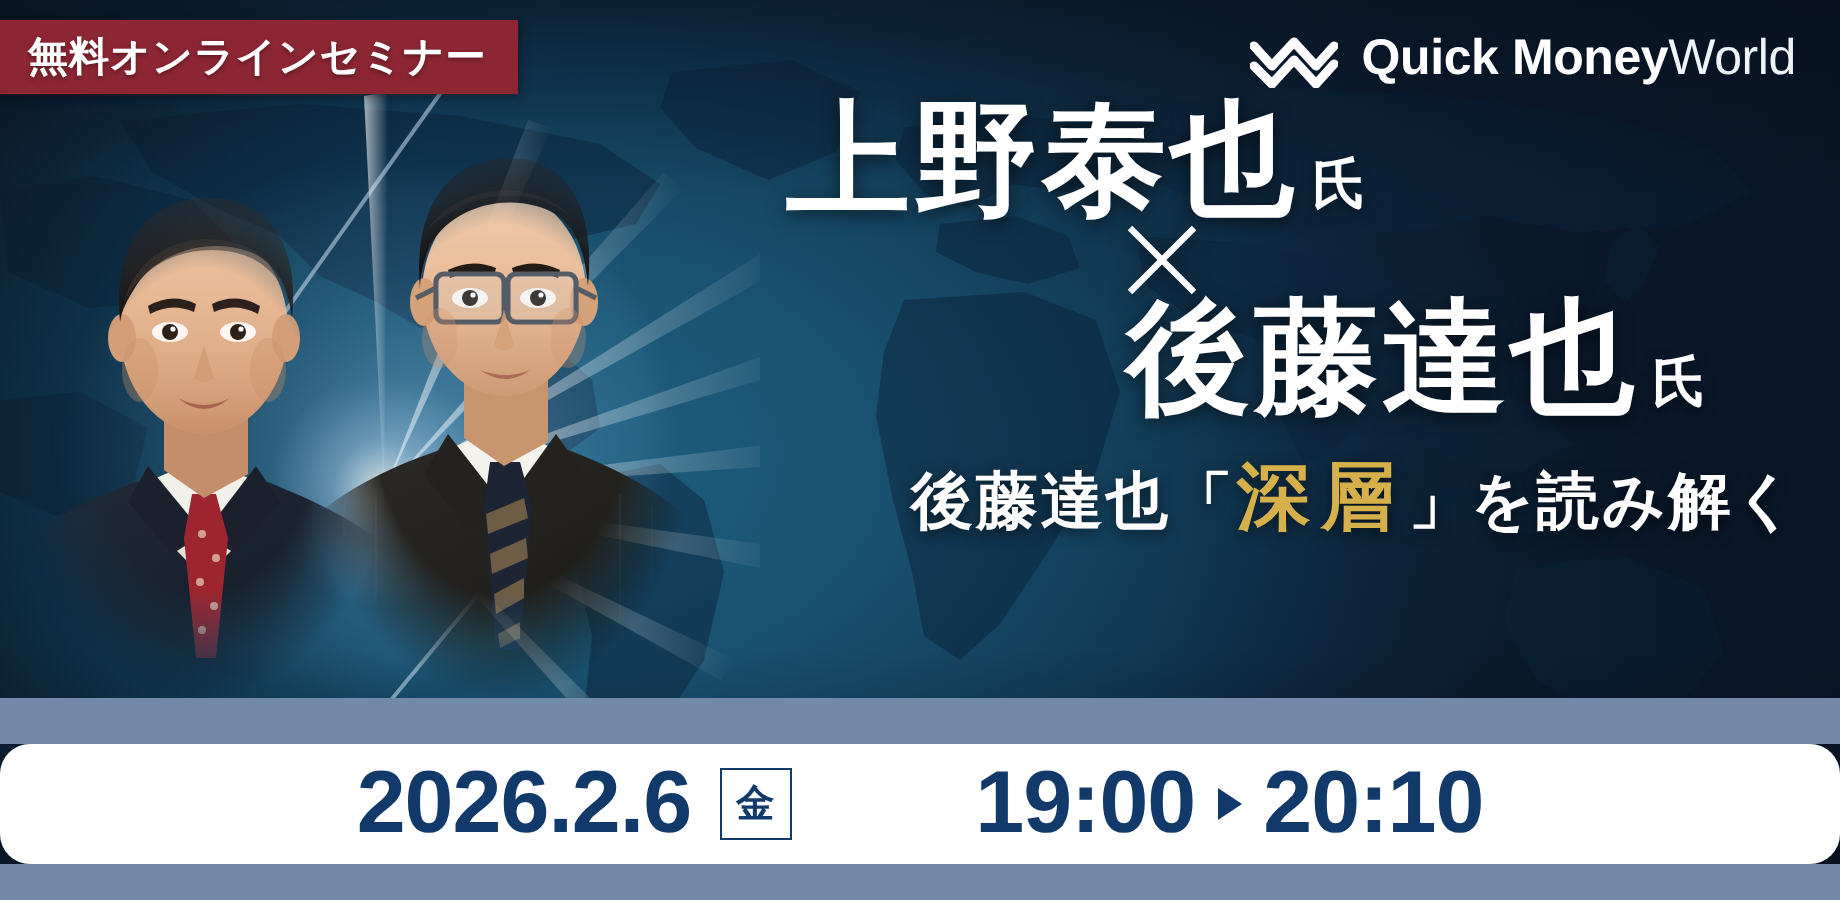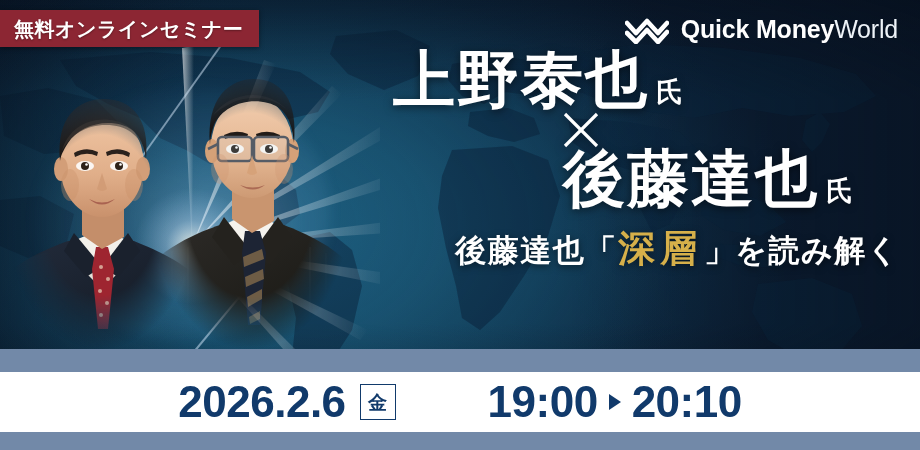--- a/index.html
+++ b/index.html
@@ -201,21 +201,21 @@
     height: 101px;
     z-index: 9;
   }
   .bar-slate-top {
     position: absolute; left: 0; right: 0; top: 0;
     height: 23px; background: #7289a8;
   }
   .bar-white {
     position: absolute; left: 0; right: 0; top: 23px;
     height: 60px; background: #ffffff;
-    display: flex; align-items: center; justify-content: center;
+    display: flex; align-items: center; justify-content: center; border-radius: 15px;
   }
   .bar-slate-bot {
     position: absolute; left: 0; right: 0; top: 83px;
     height: 18px; background: #7289a8;
   }
   .footer-inner {
     display: flex;
     align-items: center;
     gap: 30px;
   }

